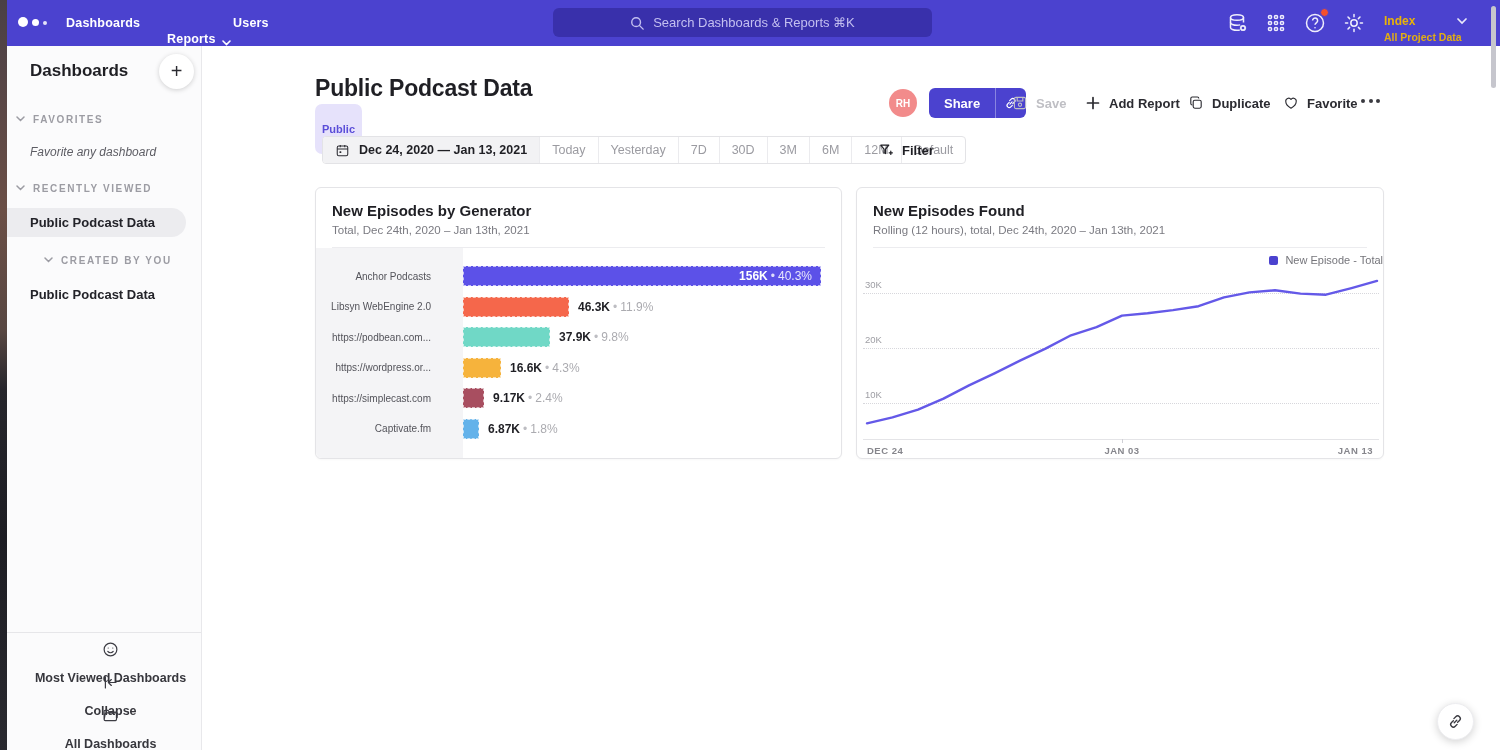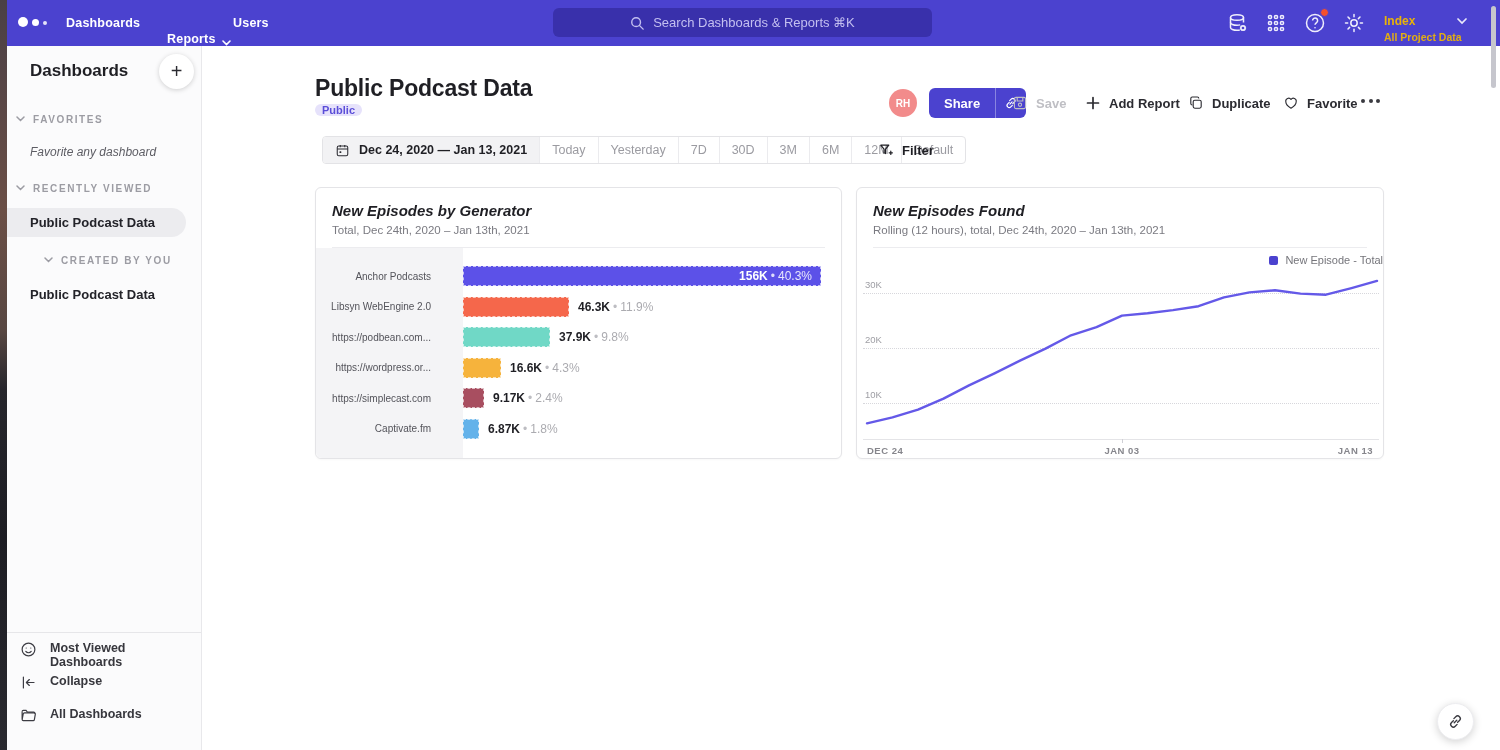--- a/index.html
+++ b/index.html
@@ -37,29 +37,29 @@
     background:#fff; box-shadow:0 1px 5px rgba(0,0,0,.18); display:flex; align-items:center;
     justify-content:center; font-size:20px; font-weight:400; color:#2b2b31; cursor:pointer; }
   .sb-sec { position:absolute; left:0; width:100%; height:18px; display:flex; align-items:center; cursor:pointer; }
   .sb-sec .chev { margin-left:9px; color:#9c9ca3; }
   .sb-sec .sec-label { margin-left:8px; font-size:10px; font-weight:700; letter-spacing:1.6px; color:#9c9ca3; }
   .sb-empty { position:absolute; left:23px; font-size:12px; font-style:italic; color:#5d5d64; }
   .sb-item { position:absolute; left:0; height:29px; line-height:29px; padding-left:23px;
     font-size:13px; font-weight:700; color:#232329; cursor:pointer; white-space:nowrap; }
   .sb-item.selected { width:179px; background:#ececef; border-radius:0 15px 15px 0; }
   .sb-footer { position:absolute; left:0; bottom:0; width:100%; border-top:1px solid #e6e6e9; padding:8px 0 10px; }
-  .sbf-item { display:flex; gap:13px; height:33px; padding-left:13px;
-    font-size:12.5px; font-weight:700; color:#37373d; cursor:pointer; }
+  .sbf-item { display:flex; align-items:center; gap:13px; height:33px; padding-left:13px;
+    font-size:12.5px; font-weight:700; color:#37373d; cursor:pointer;flex-direction:column; }
   .sbf-item svg { width:17px; height:17px; color:#3c3c43; flex:0 0 auto; }
 
   
   .main { position:absolute; left:202px; top:46px; width:1298px; height:704px; background:#fff; }
   .page-title { position:absolute; left:113px; top:29px; font-size:23px; font-weight:700; color:#1f1f24; letter-spacing:-.2px; }
   .pub-badge { position:absolute; left:113px; top:58px; background:#e6e2fb; color:#5b4ed8;
-    font-size:11px; font-weight:700; padding:0 7px; border-radius:7px; }
+    font-size:11px; font-weight:700; padding:19px 7px; border-radius:7px; }
 
   .actions { position:absolute; left:0; top:42px; width:1298px; height:30px; }
   .avatar { position:absolute; left:687px; top:1px; width:28px; height:28px; border-radius:50%;
     background:#f28b8b; color:#fff; font-size:10px; font-weight:700; display:flex; align-items:center; justify-content:center; }
   .share-split { position:absolute; left:727px; top:0; height:30px; display:flex; border-radius:6px;
     overflow:hidden; background:#4b42cf; cursor:pointer; }
   .share-main { padding:0 15px; display:flex; align-items:center; color:#fff; font-size:13px; font-weight:700; }
   .share-link { width:31px; display:flex; align-items:center; justify-content:center;
     border-left:1px solid rgba(255,255,255,.35); color:#fff; }
   .act-btn { position:absolute; top:0; height:30px; display:flex; align-items:center; gap:8px;
@@ -80,21 +80,21 @@
   .filterbar { position:absolute; left:676px; top:90px; height:28px; display:flex; align-items:center;
     gap:8px; font-size:13px; font-weight:700; color:#1f1f24; cursor:pointer; }
   .filterbar svg { width:16px; height:16px; }
 
   
   .card { position:absolute; top:141px; height:272px; background:#fff; border:1px solid #e4e4e7;
     border-radius:6px; box-shadow:0 1px 2px rgba(0,0,0,.03); }
   .card-l { left:113px; width:527px; }
   .card-r { left:654px; width:528px; }
   .card-head { padding:14px 16px 0; }
-  .card-title { font-size:15px; font-weight:700; color:#1f1f24;font-style:italic; }
+  .card-title { font-size:15px; font-weight:700; color:#1f1f24; }
   .card-sub { margin-top:5px; font-size:11.5px; color:#7a7a81; }
   .card-div { margin-top:11px; border-top:1px solid #ececef; }
 
   
   .bar-bg-col { position:absolute; left:0; top:60px; width:147px; height:210px;
     background:#f4f4f6; border-radius:0 0 0 6px; }
   .bar-rows { position:absolute; left:0; top:73px; width:100%; }
   .bar-row { display:flex; align-items:center; height:30.5px; }
   .bar-cat { width:147px; flex:0 0 auto; text-align:right; padding-right:32px;
     font-size:10px; color:#53535a; white-space:nowrap; overflow:hidden; }

